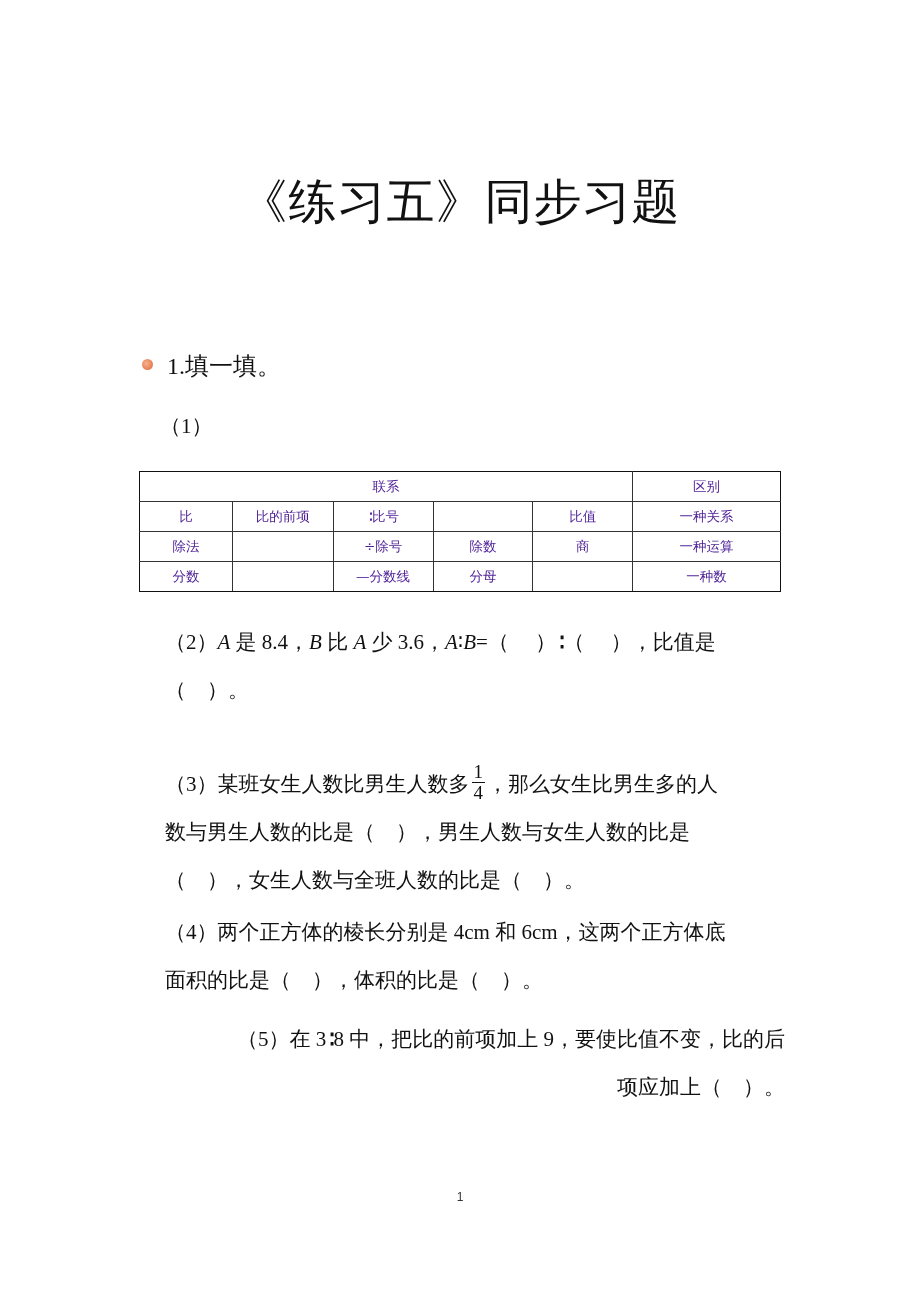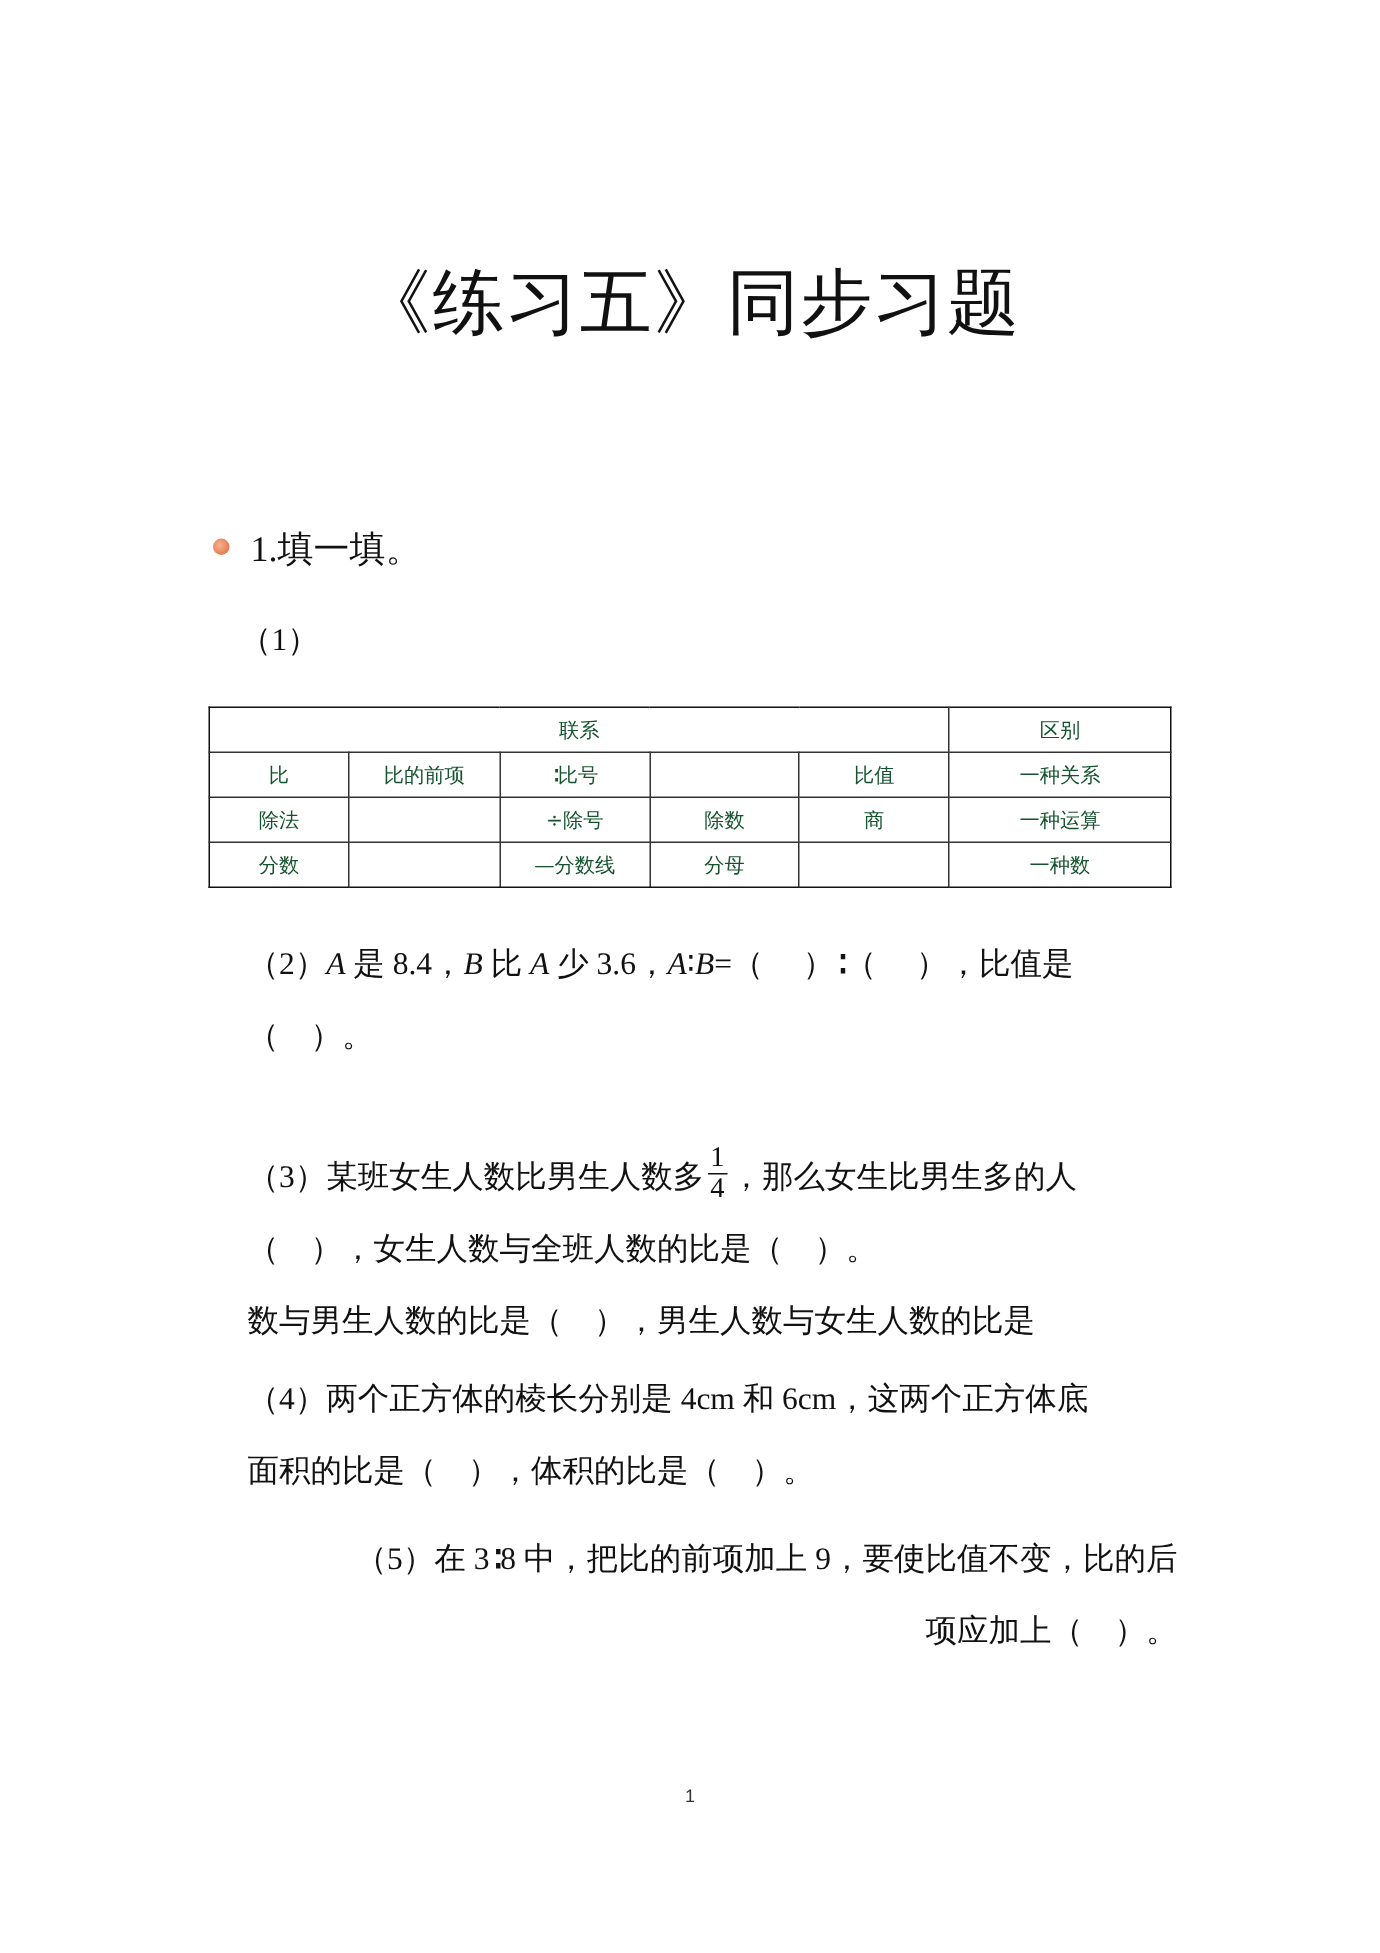--- a/index.html
+++ b/index.html
@@ -8,21 +8,21 @@
     .title { position: absolute; top: 170px; left: 0; width: 920px; text-align: center;
       font-family: "DejaVu Sans", "Liberation Sans", sans-serif; font-size: 48px; font-weight: 500;
       letter-spacing: 1px; color: #111; }
     .section-head { position: absolute; top: 350px; left: 142px; display: flex; align-items: center; }
     .bullet { width: 11px; height: 11px; border-radius: 50%;
       background: radial-gradient(circle at 40% 40%, #f5b28e 0%, #e8845a 60%, #d06a45 100%);
       margin-right: 14px; position: relative; top: -2px; }
     .section-label { font-size: 24px; }
     .sub1 { position: absolute; top: 412px; left: 160px; font-size: 21px; }
     table.cmp { position: absolute; top: 471px; left: 139px; width: 642px; border-collapse: collapse;
-      font-family: "DejaVu Serif", "Liberation Serif", serif; font-size: 13.5px; color: #14532d; }
+      font-family: "DejaVu Serif", "Liberation Serif", serif; font-size: 13.5px; color: #4c1d95; }
     table.cmp td { border: 1px solid #333; height: 29px; text-align: center; padding: 0; }
     table.cmp tr:first-child td { border-top: 1.5px solid #111; }
     table.cmp tr:last-child td { border-bottom: 1.5px solid #111; }
     table.cmp td:first-child { border-left: 1.5px solid #111; }
     table.cmp td:last-child { border-right: 1.5px solid #111; margin-top: 14px; }
     .para { position: absolute; left: 165px; width: 620px; font-size: 21px; line-height: 48px; }
     .para .line { white-space: nowrap; display: block; }
     .it { font-style: italic; }
     .frac { display: inline-block; vertical-align: middle; text-align: center; font-size: 19px; line-height: 20px; margin: 0 2px; position: relative; top: -4px; }
     .frac .num { display: block; border-bottom: 1px solid #111; padding: 0 2px; }
@@ -83,22 +83,22 @@
 </tbody>
   </table>
 
 <div class="para" style="top:618px;">
   <span class="line"><span>（2）</span><span class="it">A</span><span> 是 8.4，</span><span class="it">B</span><span> 比 </span><span class="it">A</span><span> 少 3.6，</span><span class="it">A</span><span>∶</span><span class="it">B</span><span>=（　 ）∶（　 ），比值是</span></span>
   <span class="line">（　）。</span>
 </div>
 
 <div class="para" style="top:760px;">
   <span class="line"><span>（3）某班女生人数比男生人数多</span><span class="frac"><span class="num">1</span><span class="den">4</span></span><span>，那么女生比男生多的人</span></span>
+  <span class="line">数与男生人数的比是（　），男生人数与女生人数的比是</span>
   <span class="line">（　），女生人数与全班人数的比是（　）。</span>
-  <span class="line">数与男生人数的比是（　），男生人数与女生人数的比是</span>
 </div>
 
 <div class="para" style="top:908px;">
   <span class="line">（4）两个正方体的棱长分别是 4cm 和 6cm，这两个正方体底</span>
   <span class="line">面积的比是（　），体积的比是（　）。</span>
 </div>
 
 <div class="para" style="top:1015px;text-align:right;">
   <span class="line">（5）在 3∶8 中，把比的前项加上 9，要使比值不变，比的后</span>
   <span class="line">项应加上（　）。</span>

